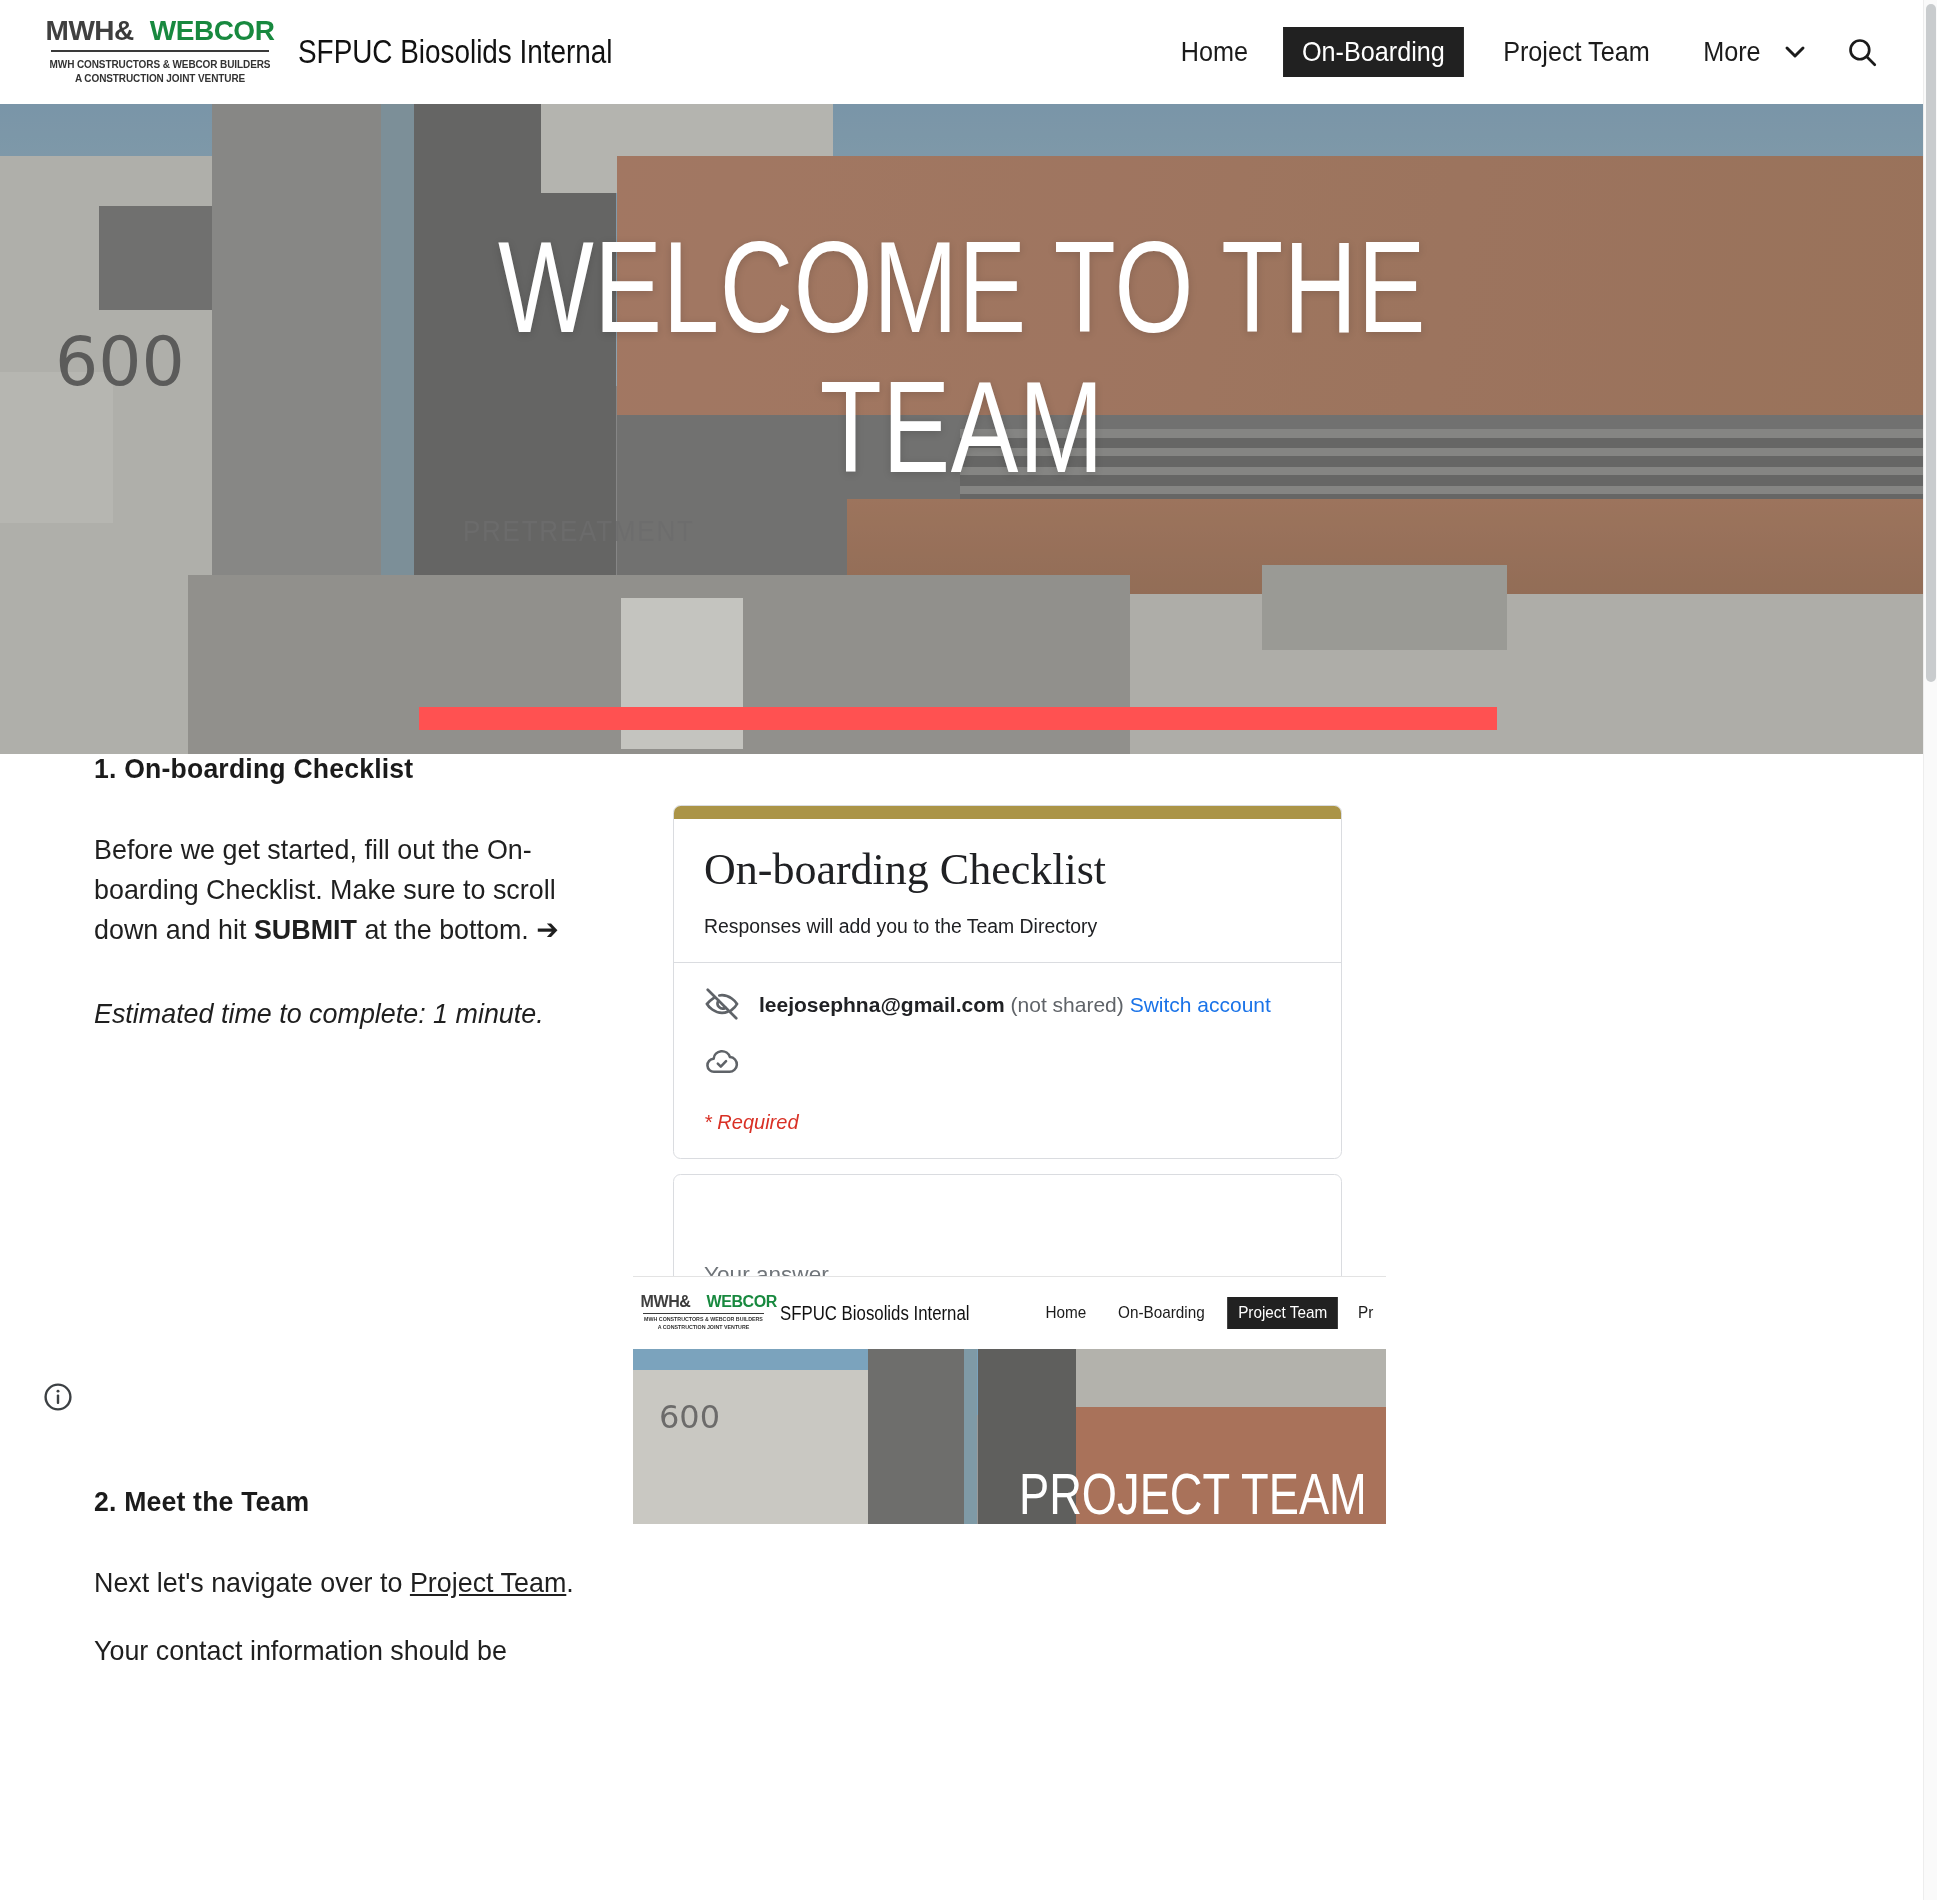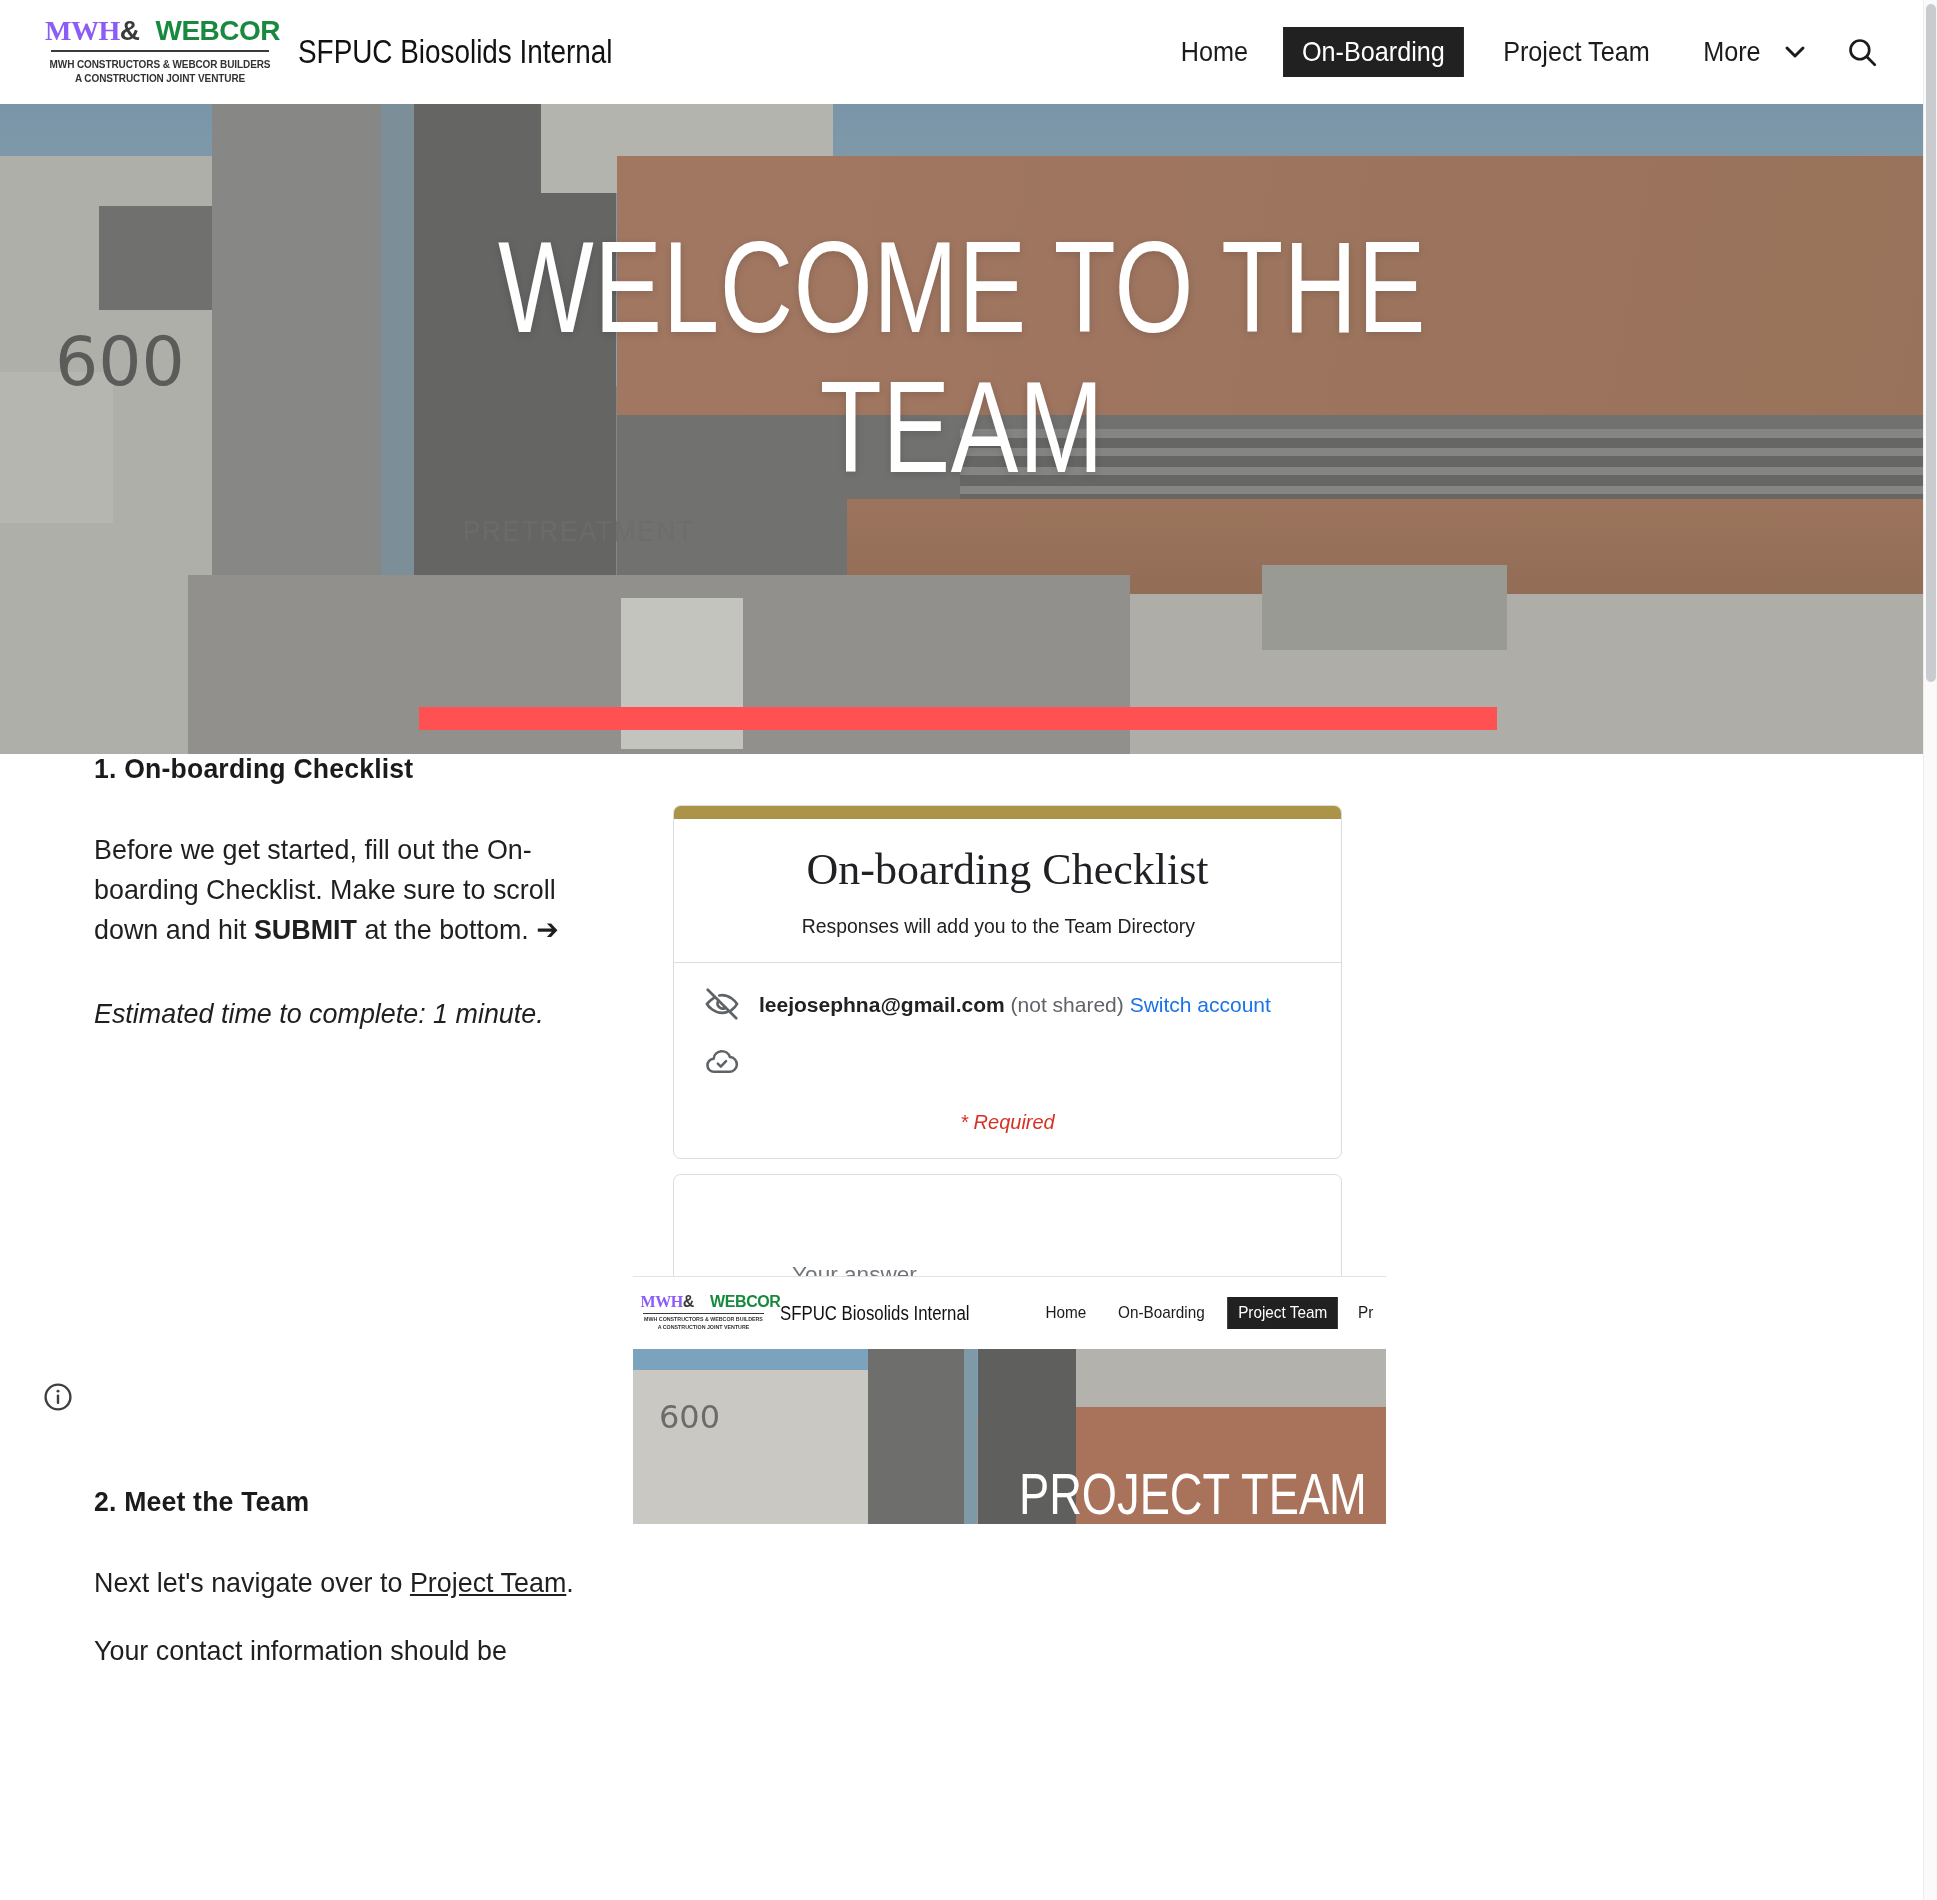--- a/index.html
+++ b/index.html
@@ -23,21 +23,21 @@
     margin-left: 45px;
     width: 230px;
     text-align: center;
     line-height: 1;
     user-select: none;
   }
   .logo-top {
     font-size: 28px; font-weight: 700; letter-spacing: -0.5px;
     white-space: nowrap;
   }
-  .logo-mwh { color: #8b5cf6; font-family: Liberation Serif, serif; }
+  .logo-mwh { color: #404040; }
   .logo-amp { color: #3a3a3a; }
   .logo-webcor { color: #18893f; margin-left: 16px; }
   .logo-rule {
     height: 1.9px; background: #3a3a3a;
     margin: 4.7px 5.6px 5.6px 5.6px;
   }
   .logo-sub {
     font-size: 10px; font-weight: 700; color: #333;
     letter-spacing: -0.1px; line-height: 1.45;
     white-space: nowrap;
@@ -153,21 +153,20 @@
   
   .form-embed {
     position: absolute; left: 673px; top: 52px;
     width: 669px;
   }
   .gf-card {
     background: #ffffff;
     border: 0.9px solid #dadce0;
     border-radius: 7.5px;
     margin-bottom: 15px;
-    text-align: center;
   }
   .gf-card.header { border-radius: 7.5px; overflow: hidden; }
   .gf-topbar { height: 13px; }
   .gf-head-pad { padding: 26px 30px 24.5px 30px; }
   .gf-title {
     font-family: "Liberation Serif", "DejaVu Serif", serif;
     font-size: 44px; color: #202124; font-weight: 400;
     line-height: 1.15;
   }
   .gf-desc {

